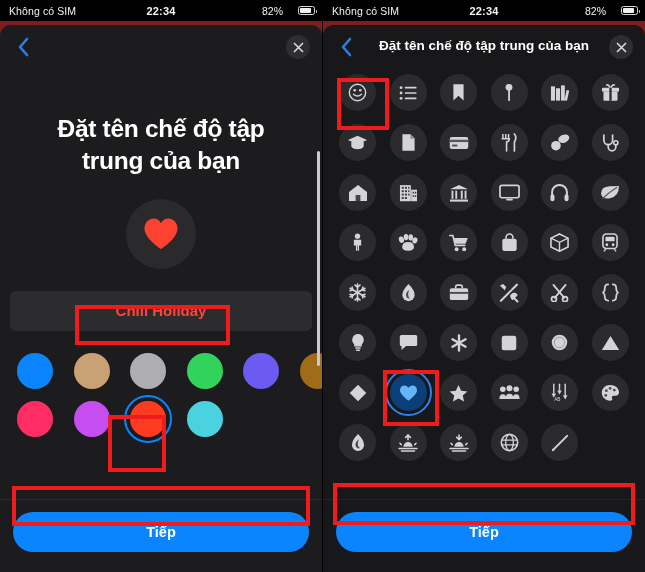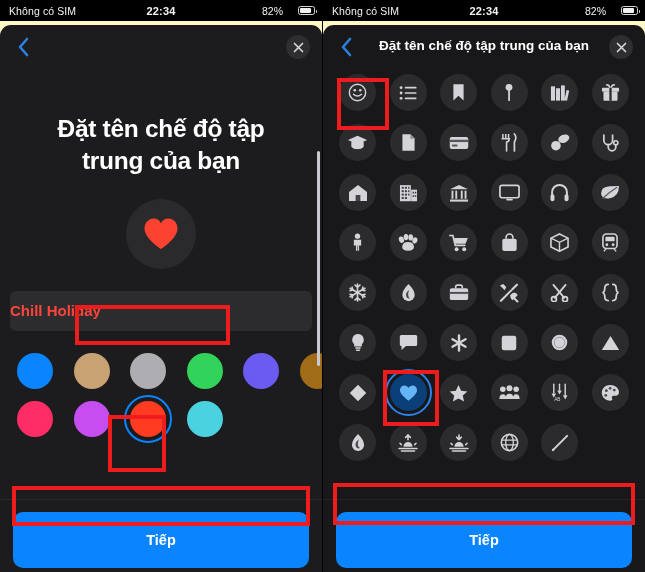--- a/index.html
+++ b/index.html
@@ -2,21 +2,21 @@
 <html><head>
 <meta charset="utf-8">
 <style>
   * { box-sizing: border-box; margin:0; padding:0; }
   html,body{
     width:645px; height:572px; overflow:hidden;
     background:#000;
     font-family:"Liberation Sans", sans-serif;
   }
   .screens{ display:flex; width:645px; height:572px; }
-  .phone{ position:relative; height:572px; overflow:hidden; background:#fef9c3; }
+  .phone{ position:relative; height:572px; overflow:hidden; background:#7f1d1d; }
   .phone.left{ width:322px; }
   .phone.right{ width:323px; border-left:1px solid #000; }
 
   
   .statusbar{
     height:21px; display:flex; align-items:center;
     background:#000; color:#f2f2f2; font-size:10.5px; position:relative;
   }
   .sb-carrier{ padding-left:9px; letter-spacing:.1px; }
   .sb-time{
@@ -66,21 +66,21 @@
     font-size:24.5px; font-weight:bold; line-height:1.3; letter-spacing:-.3px;
   }
   .icon-badge{
     width:70px; height:70px; margin:22px auto 0; border-radius:50%;
     background:#2a2a2d; display:flex; align-items:center; justify-content:center;
   }
   .heart-big{ width:36px; height:33px; }
 
   .namefield{
     margin:22px 10px 0; height:40px; border-radius:6px; background:#2c2c2e;
-    display:flex; align-items:center; cursor:text;
+    display:flex; align-items:center; justify-content:center; cursor:text;
   }
   .namefield span{ color:#ff453a; font-size:15px; font-weight:bold; }
 
   .swatches{ margin:22px 17px 0; }
   .swrow{ display:flex; gap:20.5px; margin-bottom:12px; }
   .sw{
     width:36px; height:36px; border-radius:50%; cursor:pointer; position:relative;
     flex:0 0 auto;
   }
   .sw.sel:before{
@@ -88,22 +88,22 @@
     border:2.5px solid #0a84ff; border-radius:50%;
   }
 
   
   .footer{
     position:absolute; left:0; right:0; bottom:0; height:73px;
     background:#1c1c1e; border-top:1px solid #2a2a2c;
   }
   .footer.plain{ background:#18181a; border-top-color:#232325; }
   .btn-next{
-    position:absolute; left:13px; right:13px; top:12px; height:56px;
-    background:#0a84ff; border-radius:10px; border:none;
+    position:absolute; left:13px; right:13px; top:12px; height:40px;
+    background:#0a84ff; border-radius:20px; border:none;
     color:#fff; font-size:14.5px; font-weight:bold; cursor:pointer;
     font-family:"Liberation Sans", sans-serif;
   }
 
   
   .vscroll{
     position:absolute; right:2px; top:38px; width:3px; height:215px;
     background:#c9c9cf; border-radius:2px;
   }
 

